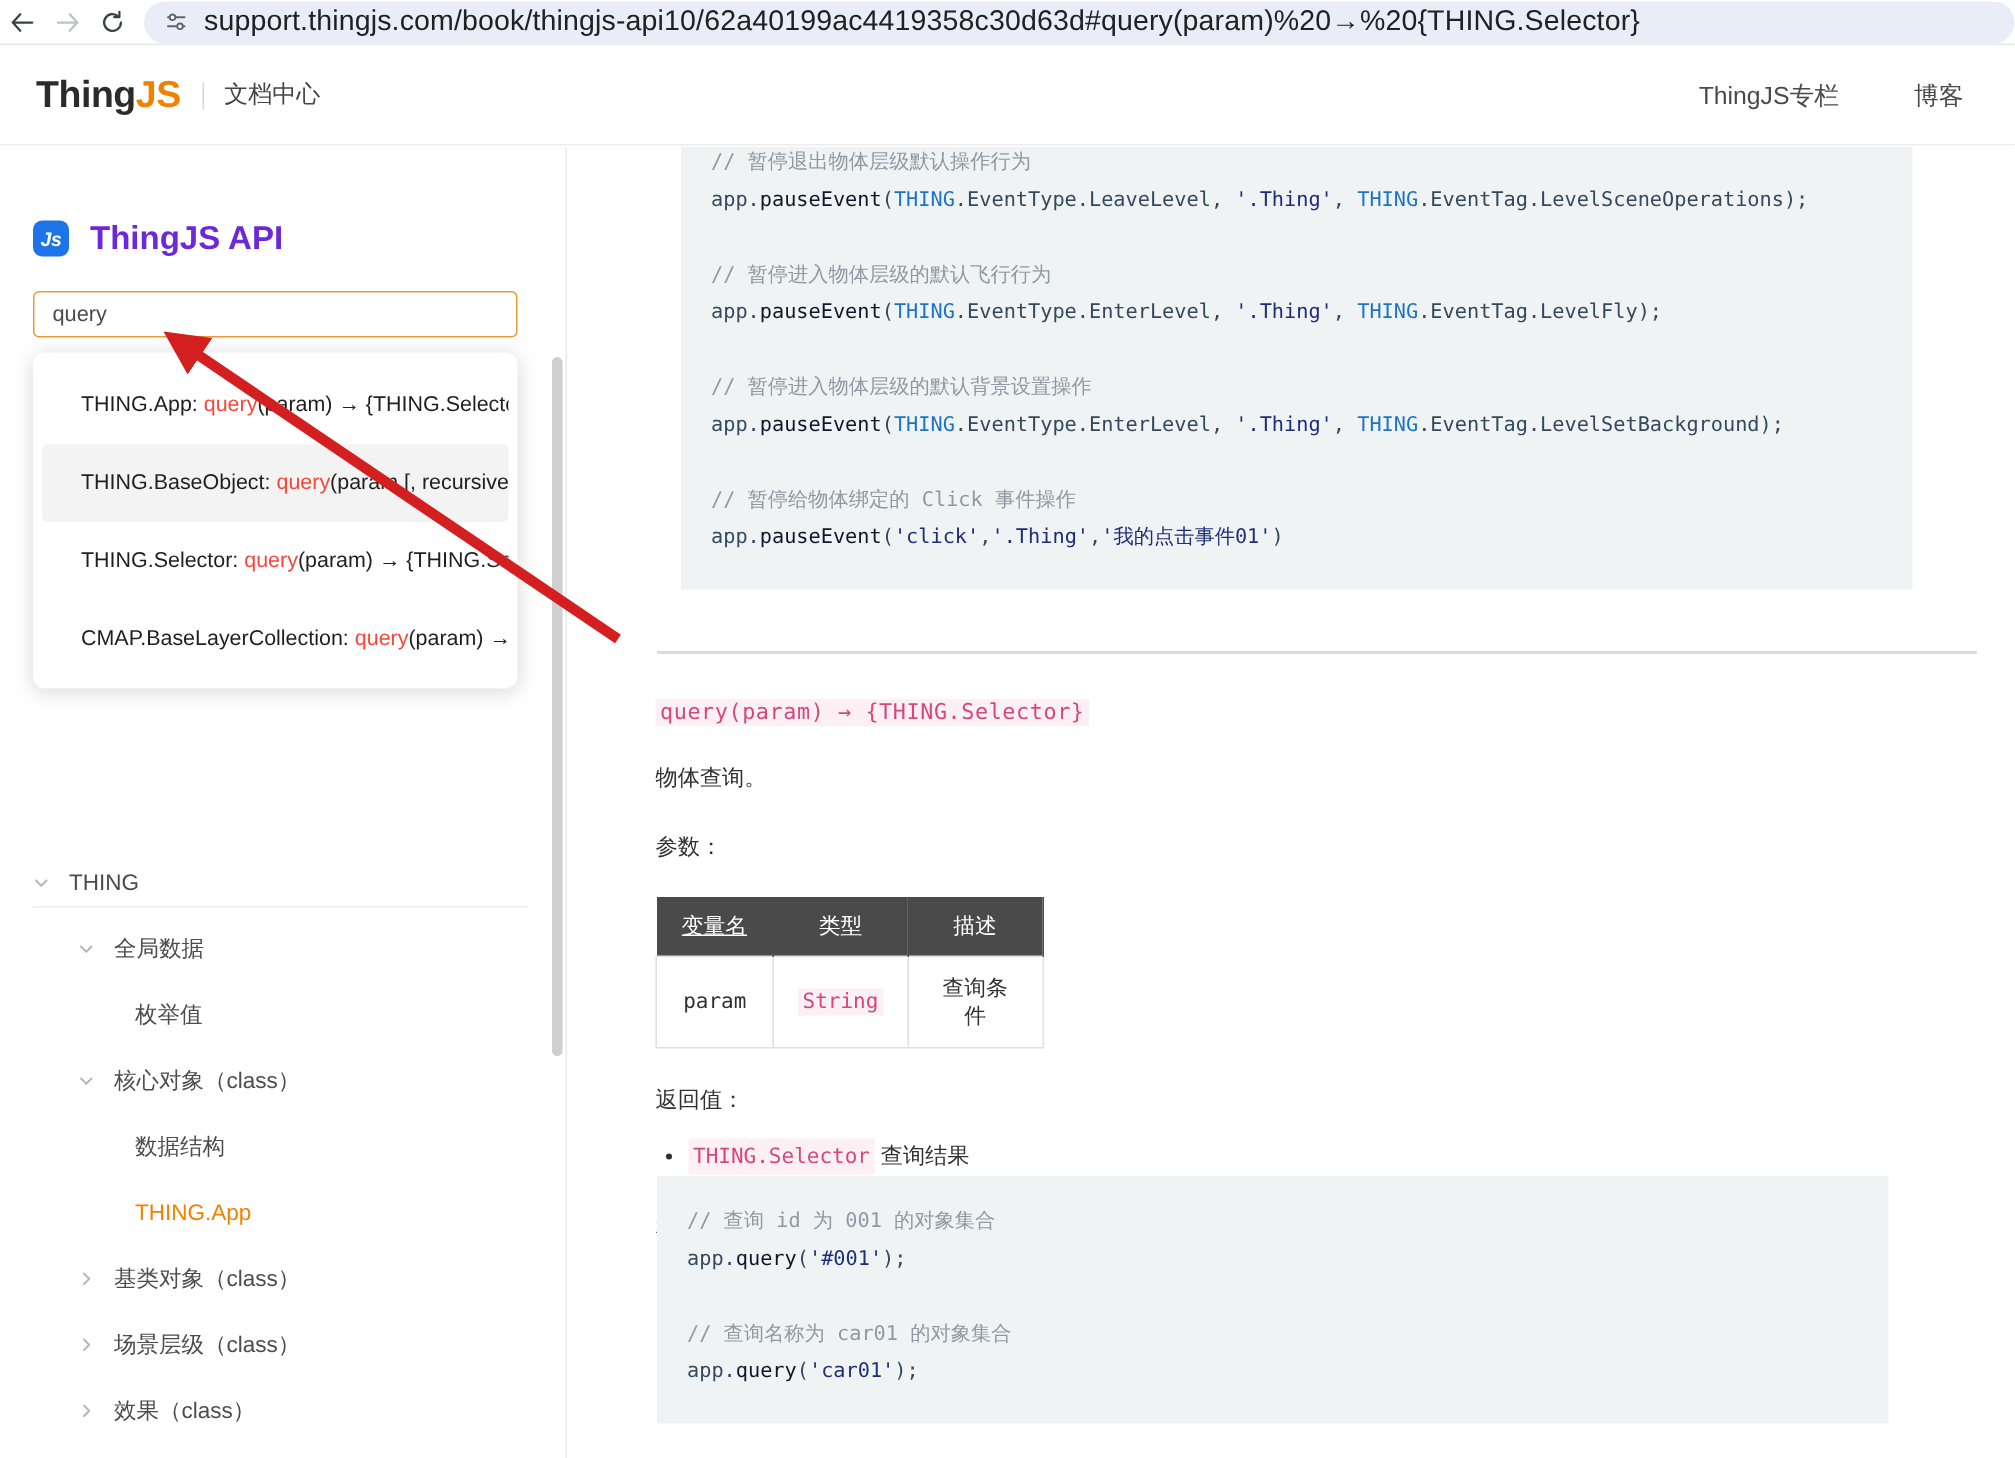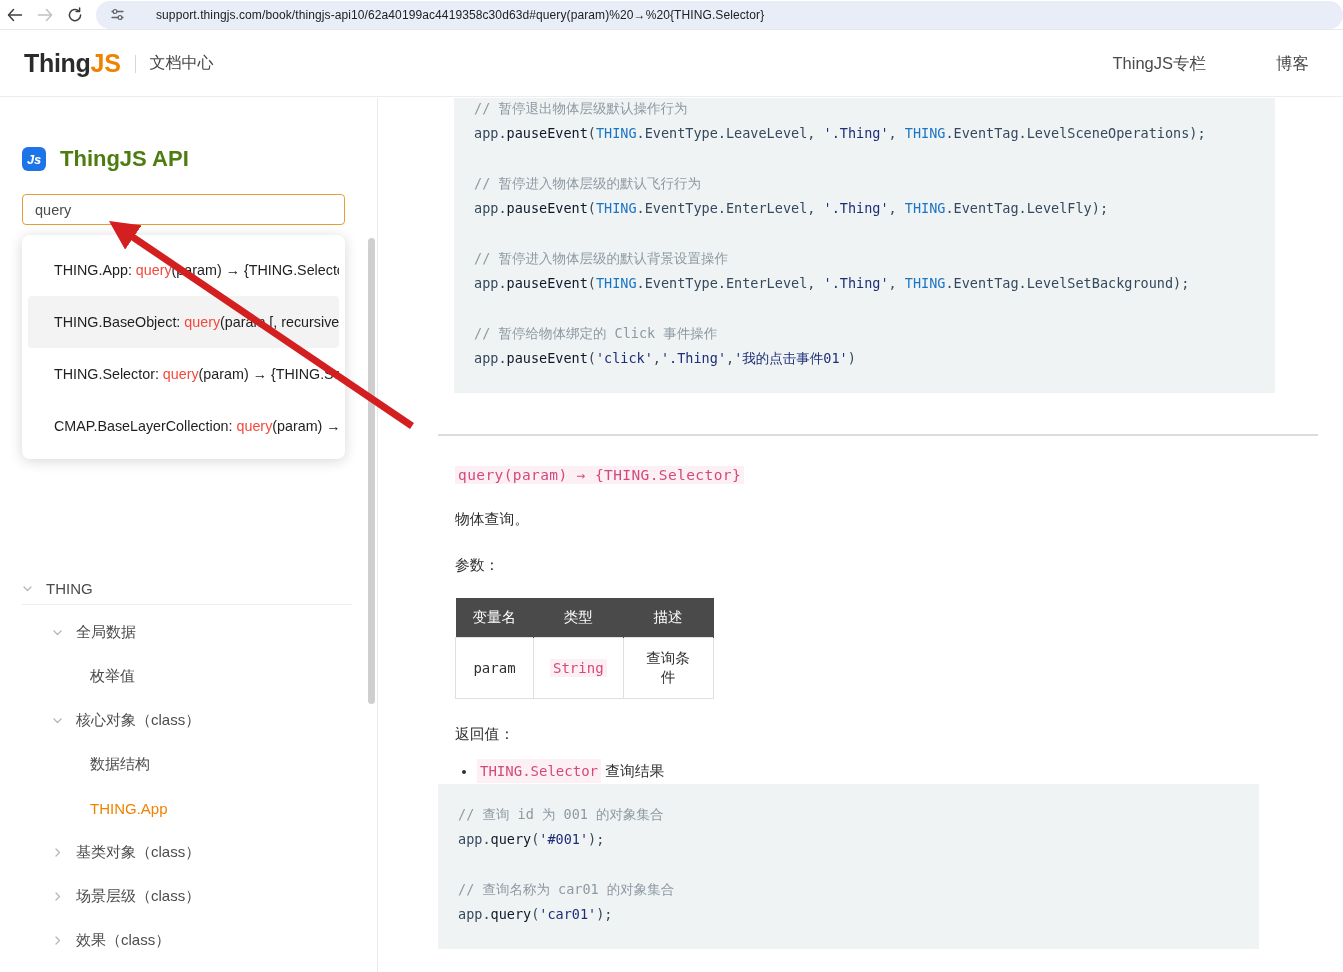--- a/index.html
+++ b/index.html
@@ -33,25 +33,24 @@
     display: flex; align-items: center;
     padding: 0 12px 0 10px;
     overflow: hidden;
   }
   #site-settings-icon {
     width: 22px; height: 22px; flex: 0 0 auto;
     display: flex; align-items: center; justify-content: center;
     margin-right: 8px;
   }
   #url-text {
-    font-size: 12px;
+    font-size: 19px;
     color: #202124;
     white-space: nowrap;
     letter-spacing: 0.1px;
-    margin-left: 20px;
   }
 
   
   #site-header {
     position: absolute; left: 0; top: 31px;
     width: 1343px; height: 66px;
     background: #ffffff;
     border-bottom: 1px solid #ededed;
     display: flex; align-items: center;
   }
@@ -74,21 +73,21 @@
     font-size: 16px; color: #454545;
   }
   #header-nav {
     margin-left: auto;
     display: flex; align-items: center;
     margin-right: 34px;
   }
   #header-nav a {
     font-size: 16.5px; color: #4a4a4a;
     text-decoration: none;
-    margin-left: 70px;
+    margin-left: 50px;
   }
 
   
   #sidebar {
     position: absolute; left: 0; top: 98px;
     width: 378px; height: 874px;
     background: #ffffff;
     border-right: 1px solid #e9e9e9;
     overflow: hidden;
   }
@@ -103,21 +102,21 @@
     color: #fff;
     font-size: 13px; font-weight: bold;
     font-style: italic;
     display: flex; align-items: center; justify-content: center;
     flex: 0 0 auto;
     letter-spacing: -0.3px;
   }
   #api-title {
     margin-left: 14px;
     font-size: 22px; font-weight: bold;
-    color: #4d7c0f;
+    color: #6d28d9;
   }
   #search-wrap {
     margin: 22px 0 0 22px;
     width: 323px;
   }
   #search-input {
     width: 323px; height: 31px;
     border: 1px solid #e79c35;
     border-radius: 4px;
     padding: 0 12px;
@@ -218,21 +217,21 @@
   }
   hr.sep {
     position: absolute;
     left: 59px; top: 336px;
     width: 880px; height: 2px;
     border: 0;
     background: #dcdcdc;
   }
   #doc-body {
     position: absolute;
-    left: 76px; top: 368px;
+    left: 58px; top: 368px;
     width: 880px;
   }
   .sig {
     display: inline-block;
     background: #fcf0f4;
     color: #d4487c;
     font-family: "DejaVu Sans Mono", monospace;
     font-size: 14.5px;
     padding: 1px 3px;
     letter-spacing: 0.4px;
@@ -250,21 +249,21 @@
   table.params th {
     background: #4a4a4a;
     color: #ffffff;
     font-size: 14.5px;
     font-weight: normal;
     padding: 10px 0;
     width: 76px;
     text-align: center;
     border-right: 1px solid #4a4a4a;
   }
-  table.params th:first-child { width: 78px; }
+  table.params th:first-child { width: 78px; text-decoration: underline; }
   table.params th:last-child { width: 90px; }
   table.params td {
     border: 1px solid #e0e0e0;
     font-size: 14.5px;
     color: #303030;
     padding: 11px 16px;
     text-align: center;
     height: 40px;
   }
   table.params td.mono {

